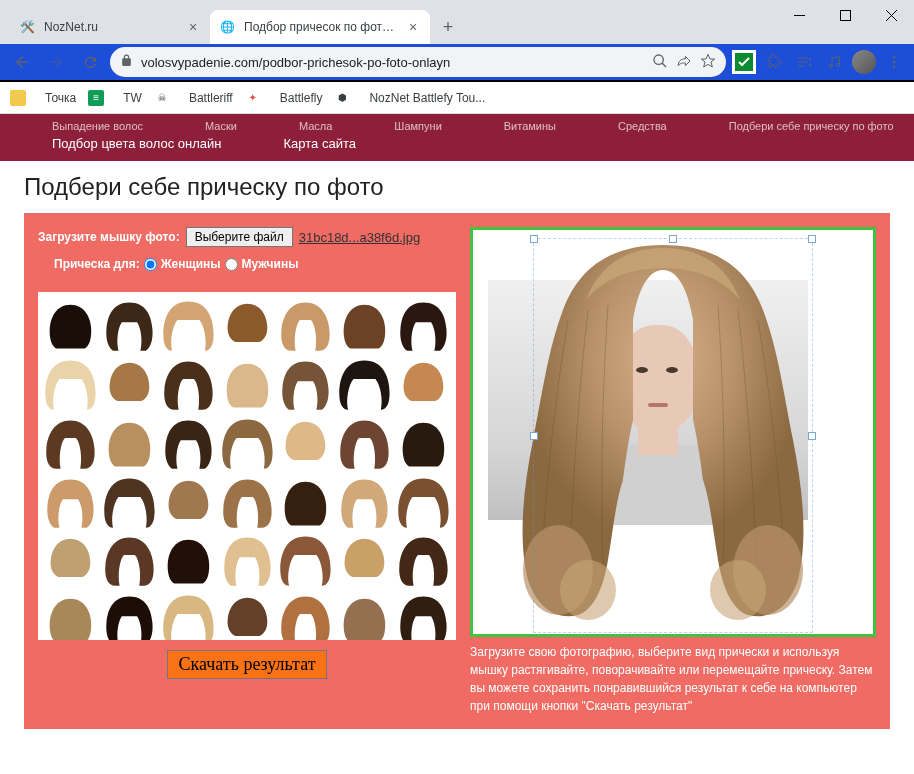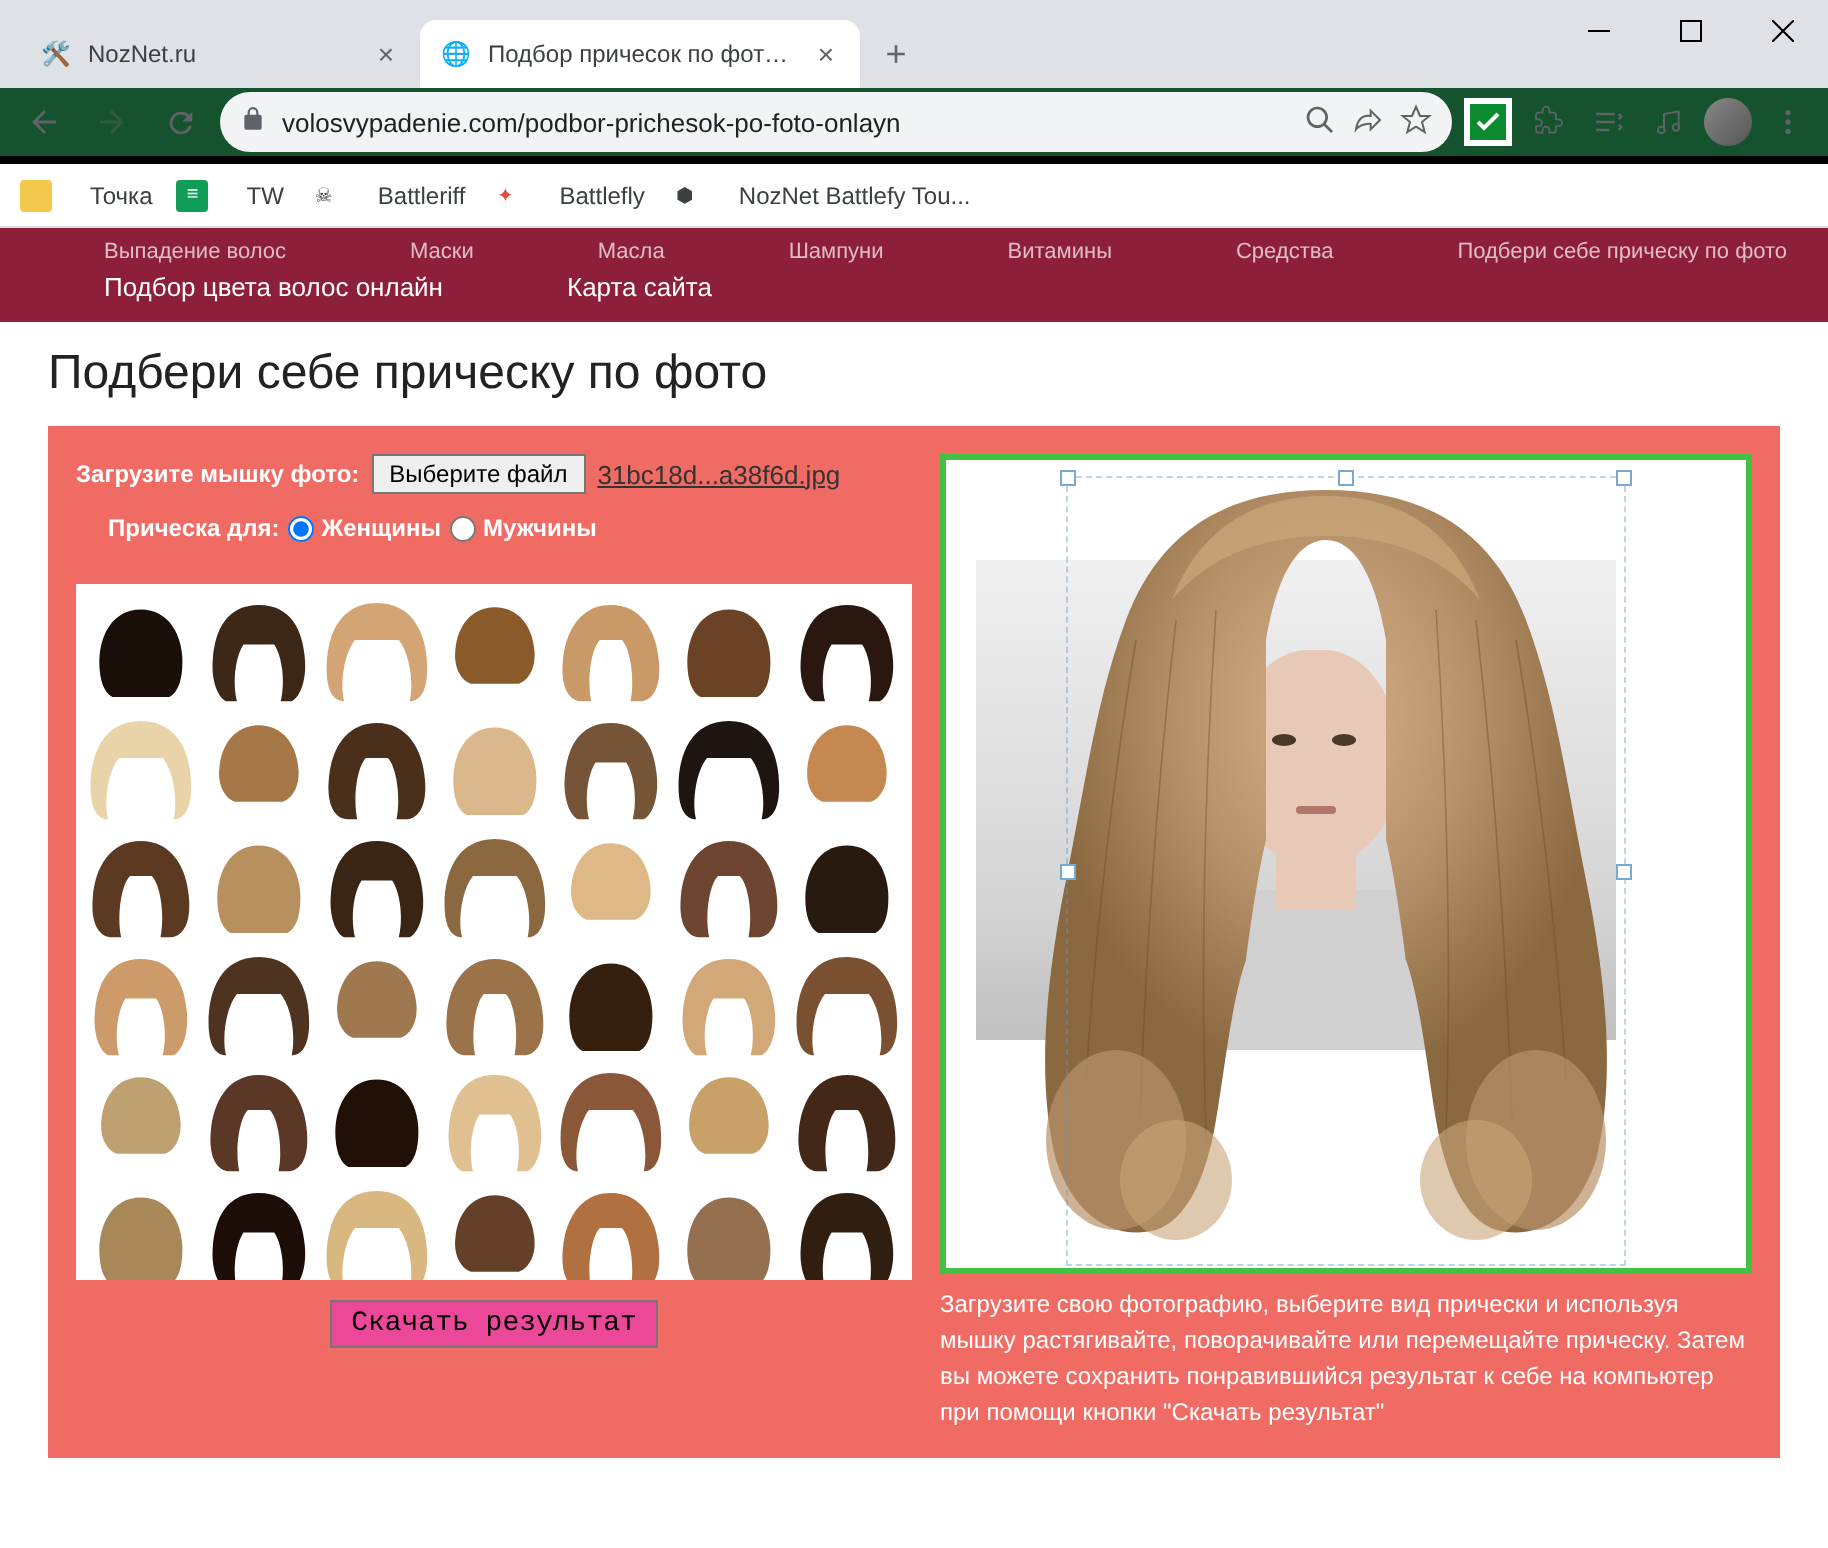--- a/index.html
+++ b/index.html
@@ -14,21 +14,21 @@
 .tab.active { background: #fff; }
 .tab .favicon { width: 16px; height: 16px; display: flex; align-items: center; justify-content: center; }
 .tab .label { white-space: nowrap; overflow: hidden; text-overflow: ellipsis; flex: 1; }
 .tab .close { width: 14px; height: 14px; display: flex; align-items: center; justify-content: center; font-size: 14px; color: #5f6368; cursor: pointer; }
 .new-tab { width: 28px; height: 28px; display: flex; align-items: center; justify-content: center; font-size: 18px; color: #5f6368; margin-left: 4px; margin-bottom: 3px; }
 
 .window-controls { position: absolute; top: 0; right: 0; display: flex; }
 .window-controls > div { width: 46px; height: 30px; display: flex; align-items: center; justify-content: center; color: #000; }
 
 
-.toolbar { background: #14532d; height: 38px; display: flex; align-items: center; padding: 0 8px; gap: 6px; border-bottom: 4px solid #000000; text-align: center; }
+.toolbar { background: #1d4ed8; height: 38px; display: flex; align-items: center; padding: 0 8px; gap: 6px; border-bottom: 2px solid #000000; text-align: center; }
 .nav-btn { width: 28px; height: 28px; display: flex; align-items: center; justify-content: center; color: #5f6368; border-radius: 50%; }
 .addrbar { flex: 1; height: 30px; background: #f1f3f4; border-radius: 15px; display: flex; align-items: center; padding: 0 10px; gap: 8px; font-size: 13px; color: #202124; }
 .addrbar .lock { color: #5f6368; }
 .addrbar-actions { display: flex; gap: 4px; margin-left: auto; color: #5f6368; }
 .ext-icons { display: flex; align-items: center; gap: 6px; }
 .ext-icon { width: 24px; height: 24px; display: flex; align-items: center; justify-content: center; color: #5f6368; }
 .avatar-icon { width: 24px; height: 24px; border-radius: 50%; background: linear-gradient(135deg,#888,#555); }
 .green-check { color: #0a8b2f; background: #fff; }
 
 
@@ -58,21 +58,21 @@
 .file-name { color: #333; font-size: 13px; font-weight: normal; text-decoration: underline; }
 
 .gender-row { display: flex; align-items: center; gap: 4px; margin-bottom: 21px; font-weight: bold; padding-left: 16px; }
 .gender-row input { accent-color: #0075ff; }
 
 .hair-grid-wrap { background: #fff; position: relative; height: 348px; }
 .hair-grid { height: 100%; overflow-y: scroll; padding: 4px; }
 .hair-grid-inner { display: grid; grid-template-columns: repeat(7, 1fr); gap: 2px; }
 .hair-item { aspect-ratio: 1; display: flex; align-items: center; justify-content: center; }
 
-.download-btn { display: block; margin: 10px auto 0; background: #ec4899; border: 1px solid #767676; color: #000; padding: 3px 10px; font-size: 14px; font-family: Liberation Mono, monospace; }
+.download-btn { display: block; margin: 10px auto 0; background: #f97316; border: 1px solid #767676; color: #000; padding: 3px 10px; font-size: 18px; font-family: Liberation Serif, serif; }
 
 .preview-wrap { border: 3px solid #42c142; background: #fff; height: 410px; position: relative; overflow: hidden; }
 .photo-bg { position: absolute; left: 15px; top: 50px; width: 320px; height: 240px; background: linear-gradient(180deg,#f0f0f0 0%,#d5d5d5 70%,#c0c0c0 100%); }
 .face { position: absolute; left: 145px; top: 95px; width: 80px; height: 105px; background: #e8c9b8; border-radius: 45% 45% 40% 40%; }
 .face::before { content: ''; position: absolute; left: 18px; top: 42px; width: 12px; height: 6px; background: #4a3828; border-radius: 50%; box-shadow: 30px 0 #4a3828; }
 .face::after { content: ''; position: absolute; left: 30px; top: 78px; width: 20px; height: 4px; background: #b5766a; border-radius: 2px; }
 .neck { position: absolute; left: 165px; top: 195px; width: 40px; height: 30px; background: #e8c9b8; }
 .shirt { position: absolute; left: 95px; top: 215px; width: 180px; height: 80px; background: #d0d0d0; border-radius: 30px 30px 0 0; }
 .big-hair { position: absolute; left: 35px; top: 10px; width: 310px; height: 385px; }
 .sel-handles { position: absolute; left: 60px; top: 8px; width: 280px; height: 395px; border: 1px dashed rgba(100,150,200,0.4); }

